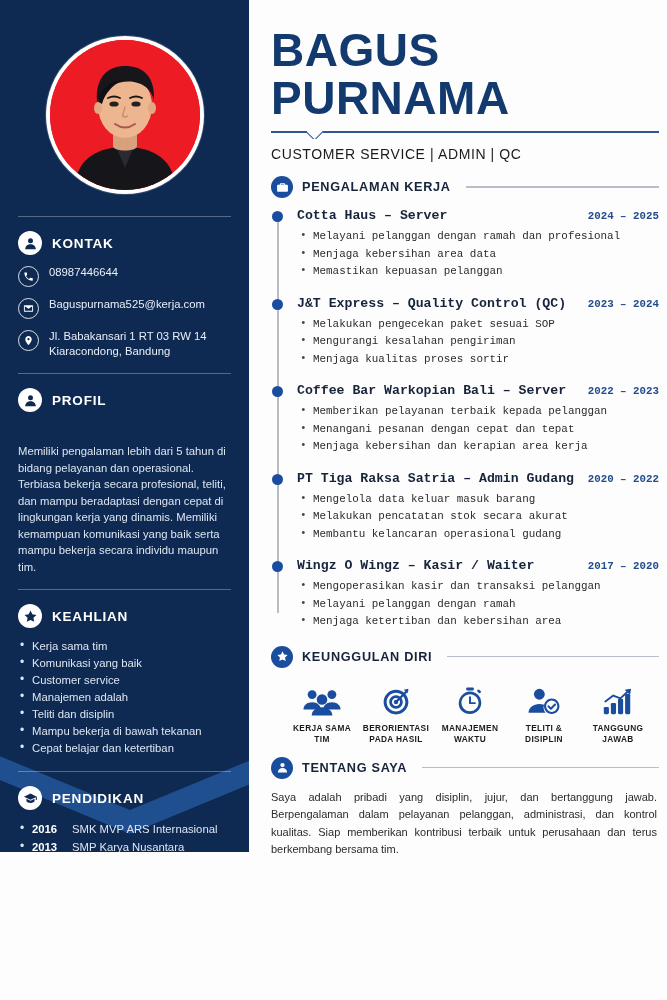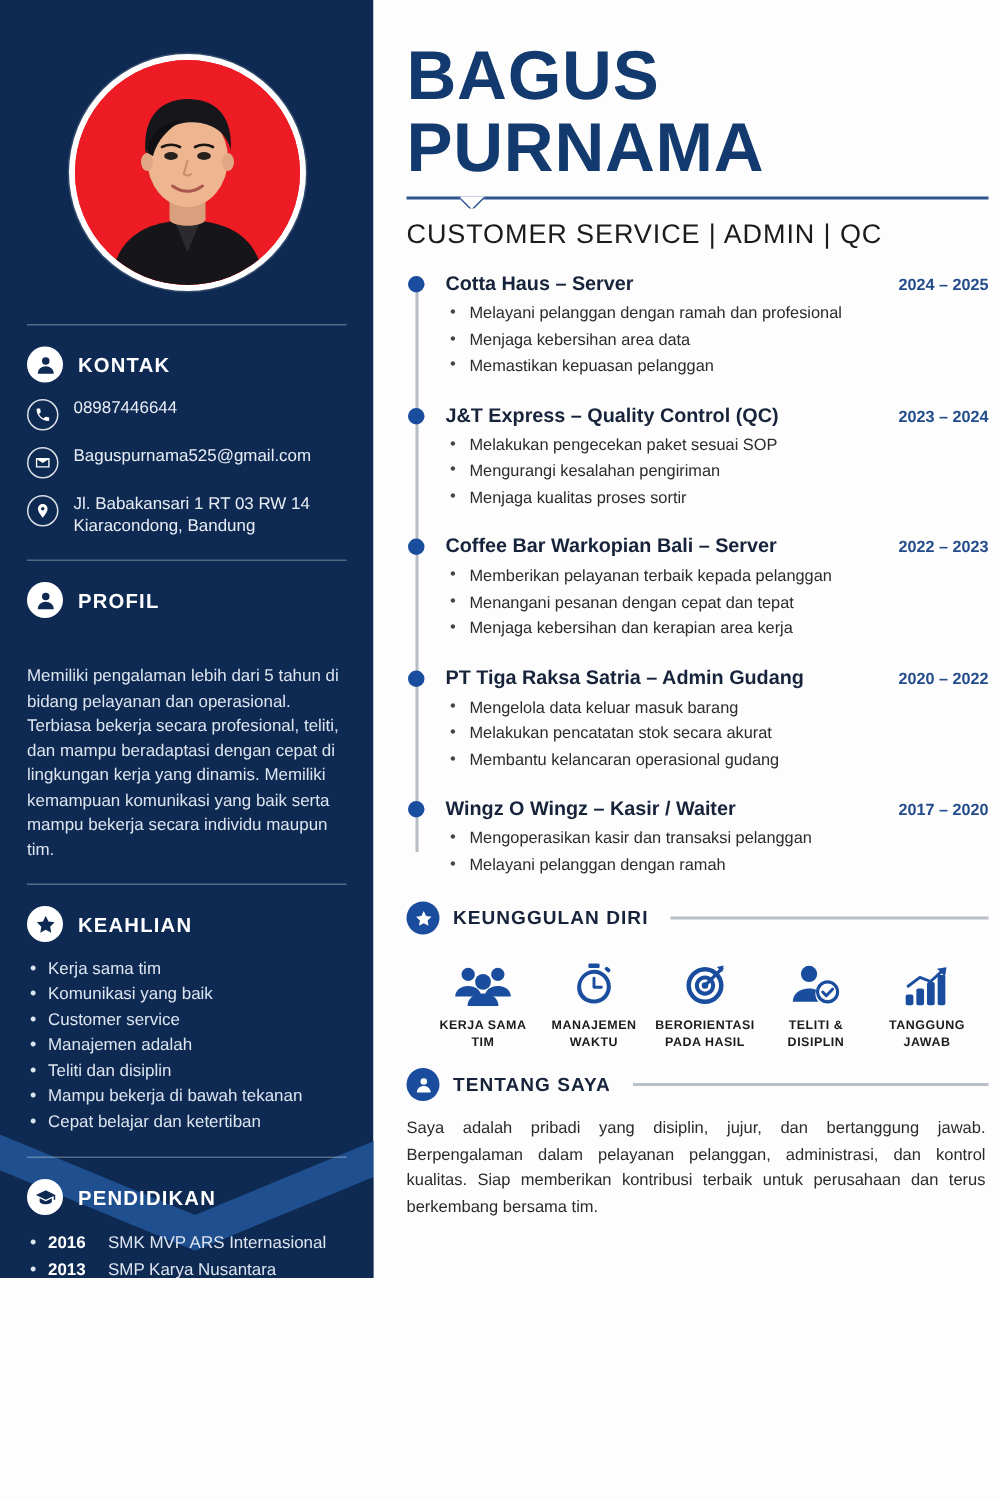--- a/index.html
+++ b/index.html
@@ -183,21 +183,21 @@
     content: "";
     position: absolute; left: 1px; top: -6px;
     width: 12px; height: 12px;
     border-right: 1.6px solid #2f5692;
     border-bottom: 1.6px solid #2f5692;
     transform: rotate(45deg);
     background: #fdfdfd;
   }
   .job-title {
     color: #1b1b1b;
-    font-size: 18px;
+    font-size: 14px;
     letter-spacing: .6px;
     margin-bottom: 14px;
   }
 
   .sec-head {
     display: flex;
     align-items: center;
     gap: 9px;
     margin-bottom: 10px;
   }
@@ -220,20 +220,21 @@
     flex: 1 1 auto;
     height: 1.4px;
     background: #b9bfc8;
     margin-left: 6px;
   }
 
   
   .timeline {
     position: relative;
     padding-left: 26px;
+    font-family: Liberation Mono, monospace;
   }
   .timeline .spine {
     position: absolute;
     left: 6px; top: 8px; bottom: 18px;
     width: 1.6px;
     background: #b8bcc3;
   }
   .job { position: relative; margin-bottom: 15px; }
   .job .dot {
     position: absolute;
@@ -375,21 +376,21 @@
       </div>
 
       <div class="contact-row">
         <span class="ic">
           <svg viewBox="0 0 24 24">
               <path d="M2 5h20v14H2z" fill="none"></path>
               <path d="M3 5h18c.6 0 1 .4 1 1v12c0 .6-.4 1-1 1H3c-.6 0-1-.4-1-1V6c0-.6.4-1 1-1zm1 2.3V17h16V7.3l-8 5.2z"></path>
               <path d="M4.6 6.5h14.8L12 11.3z"></path>
             </svg>
         </span>
-        <span class="tx">Baguspurnama525@gmail.com</span>
+        <span class="tx">Baguspurnama525@kerja.com</span>
       </div>
 
       <div class="contact-row">
         <span class="ic">
           <svg viewBox="0 0 24 24">
               <path d="M12 2c-3.9 0-7 3.1-7 7 0 5.2 7 13 7 13s7-7.8 7-13c0-3.9-3.1-7-7-7zm0 9.5a2.5 2.5 0 1 1 0-5 2.5 2.5 0 0 1 0 5z"></path>
             </svg>
         </span>
         <span class="tx">
           <span>Jl. Babakansari 1 RT 03 RW 14</span><br>
@@ -463,20 +464,29 @@
       <div class="name-line">PURNAMA</div>
     </div>
 
     <div class="title-rule">
       <div class="ln"></div>
       <div class="notch"></div>
     </div>
 
     <div class="job-title">CUSTOMER SERVICE | ADMIN | QC</div>
 
+    <div class="sec-head">
+      <span class="badge">
+        <svg viewBox="0 0 24 24">
+            <path d="M9 4h6c1.1 0 2 .9 2 2v1h3c1.1 0 2 .9 2 2v9c0 1.1-.9 2-2 2H4c-1.1 0-2-.9-2-2V9c0-1.1.9-2 2-2h3V6c0-1.1.9-2 2-2zm0 3h6V6H9z"></path>
+          </svg>
+      </span>
+      <span class="lbl">PENGALAMAN KERJA</span>
+      <span class="rule"></span>
+    </div>
 
     <div class="timeline">
       <div class="spine"></div>
 
       <div class="job">
         <span class="dot"></span>
         <div class="job-row">
           <span class="job-name">Cotta Haus – Server</span>
           <span class="job-years">2024 – 2025</span>
         </div>
@@ -528,20 +538,21 @@
 
       <div class="job">
         <span class="dot"></span>
         <div class="job-row">
           <span class="job-name">Wingz O Wingz – Kasir / Waiter</span>
           <span class="job-years">2017 – 2020</span>
         </div>
         <ul>
           <li>Mengoperasikan kasir dan transaksi pelanggan</li>
           <li>Melayani pelanggan dengan ramah</li>
+          <li>Menjaga ketertiban dan kebersihan area</li>
         </ul>
       </div>
     </div>
 
     <div class="sec-head" style="margin-top:2px;">
       <span class="badge">
         <svg viewBox="0 0 24 24">
             <path d="M12 2.5l2.9 6 6.6.9-4.8 4.6 1.2 6.5L12 17.4 6.1 20.5l1.2-6.5L2.5 9.4l6.6-.9z"></path>
           </svg>
       </span>
@@ -562,44 +573,44 @@
               <path d="M11.5 33.5c0-6.2 5.6-10 12.5-10s12.5 3.8 12.5 10z"></path>
           </svg>
         </div>
         <div class="cap">
           <span>KERJA SAMA</span><br><span>TIM</span>
         </div>
       </div>
 
       <div class="strength">
         <div class="gi">
-          <svg viewBox="0 0 34 40" width="26" height="30">
-            <rect x="12" y="0.5" width="10" height="4" rx="1.2"></rect>
-            <rect x="26.5" y="4" width="5.5" height="3.4" rx="1.5" transform="rotate(40 29 5.5)"></rect>
-            <path d="M17 6c8.3 0 15 6.7 15 15s-6.7 15-15 15S2 30.3 2 22 8.7 6 17 6zm0 3.6C10.7 9.6 5.6 14.7 5.6 21S10.7 32.4 17 32.4 28.4 27.3 28.4 21 23.3 9.6 17 9.6z"></path>
-            <path d="M17 13.5v8h6.5" stroke="#1a4d9e" stroke-width="2.6" fill="none" stroke-linecap="round" stroke-linejoin="round"></path>
-          </svg>
-        </div>
-        <div class="cap">
-          <span>MANAJEMEN</span><br><span>WAKTU</span>
-        </div>
-      </div>
-
-      <div class="strength">
-        <div class="gi">
           <svg viewBox="0 0 40 40" width="30" height="30">
             <path d="M20 3.5c9.1 0 16.5 7.4 16.5 16.5S29.1 36.5 20 36.5 3.5 29.1 3.5 20 10.9 3.5 20 3.5zm0 4C13.1 7.5 7.5 13.1 7.5 20S13.1 32.5 20 32.5 32.5 26.9 32.5 20 26.9 7.5 20 7.5z"></path>
             <path d="M20 11c5 0 9 4 9 9s-4 9-9 9-9-4-9-9 4-9 9-9zm0 3.6c-3 0-5.4 2.4-5.4 5.4s2.4 5.4 5.4 5.4 5.4-2.4 5.4-5.4-2.4-5.4-5.4-5.4z"></path>
             <circle cx="20" cy="20" r="2.9"></circle>
             <path d="M20 20L35 5" stroke="#1a4d9e" stroke-width="3" fill="none" stroke-linecap="round"></path>
             <path d="M30.5 3.5L36.5 2.2L35.3 8.2z"></path>
           </svg>
         </div>
         <div class="cap">
           <span>BERORIENTASI</span><br><span>PADA HASIL</span>
+        </div>
+      </div>
+
+      <div class="strength">
+        <div class="gi">
+          <svg viewBox="0 0 34 40" width="26" height="30">
+            <rect x="12" y="0.5" width="10" height="4" rx="1.2"></rect>
+            <rect x="26.5" y="4" width="5.5" height="3.4" rx="1.5" transform="rotate(40 29 5.5)"></rect>
+            <path d="M17 6c8.3 0 15 6.7 15 15s-6.7 15-15 15S2 30.3 2 22 8.7 6 17 6zm0 3.6C10.7 9.6 5.6 14.7 5.6 21S10.7 32.4 17 32.4 28.4 27.3 28.4 21 23.3 9.6 17 9.6z"></path>
+            <path d="M17 13.5v8h6.5" stroke="#1a4d9e" stroke-width="2.6" fill="none" stroke-linecap="round" stroke-linejoin="round"></path>
+          </svg>
+        </div>
+        <div class="cap">
+          <span>MANAJEMEN</span><br><span>WAKTU</span>
         </div>
       </div>
 
       <div class="strength">
         <div class="gi">
           <svg viewBox="0 0 44 36" width="34" height="28">
             <circle cx="16" cy="8" r="7"></circle>
             <path d="M2 32c0-7 6.3-11.5 14-11.5 2.2 0 4.3.4 6.1 1.1A11 11 0 0 0 24 32z"></path>
             <path d="M32 13.5c5.5 0 10 4.5 10 10s-4.5 10-10 10-10-4.5-10-10 4.5-10 10-10zm0 2.7a7.3 7.3 0 1 0 0 14.6 7.3 7.3 0 0 0 0-14.6z"></path>
             <path d="M27.8 23.6l3.1 3.2 5.4-5.6" stroke="#1a4d9e" stroke-width="2.6" fill="none" stroke-linecap="round" stroke-linejoin="round"></path>

